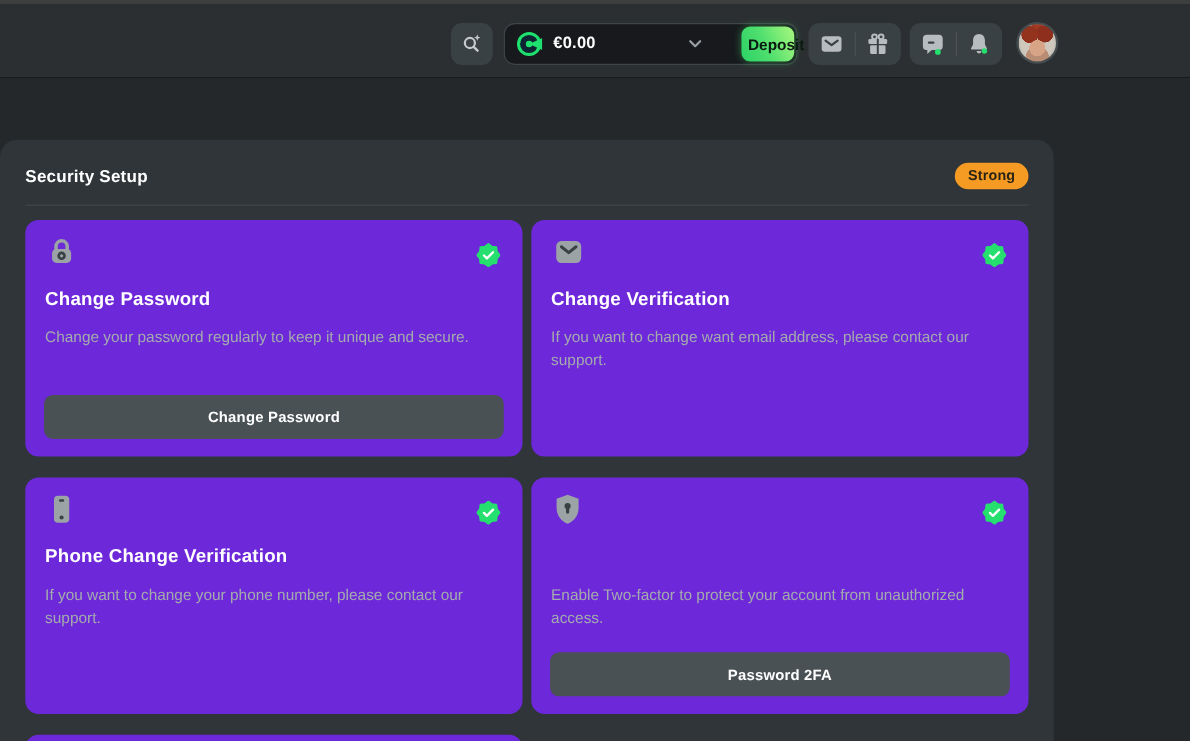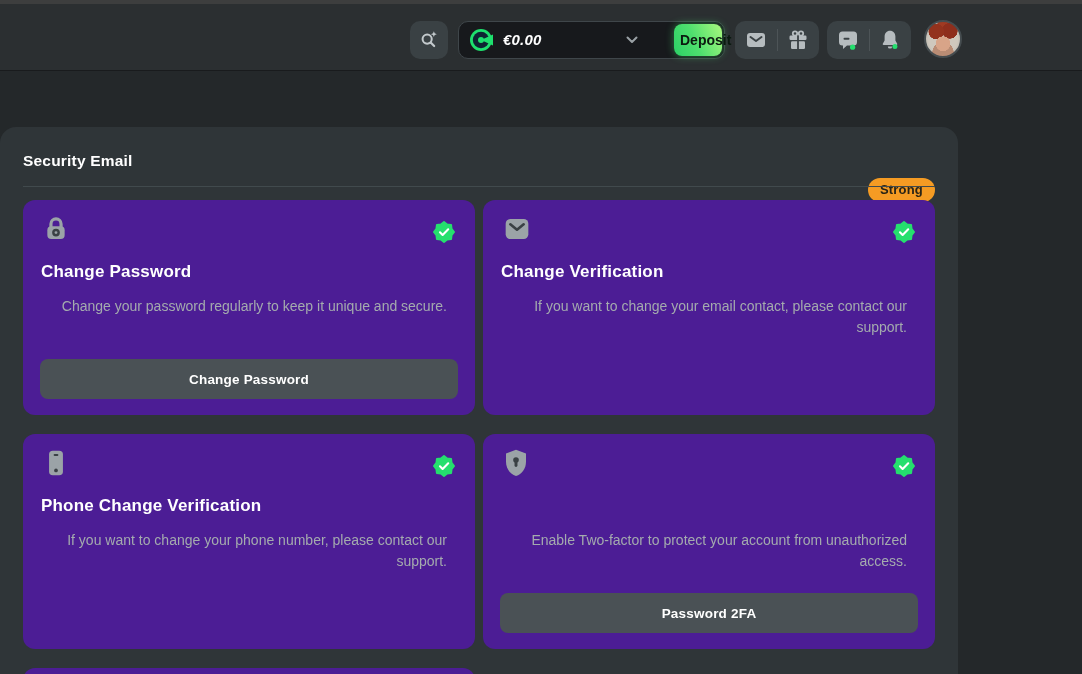--- a/index.html
+++ b/index.html
@@ -13,21 +13,21 @@
   
   .top-strip { position:absolute; top:0; left:0; right:0; height:4px; background:#3d3e3e; }
 
   
   .navbar { position:absolute; top:4px; left:0; right:0; height:66px; background:#2b2f31; box-shadow:0 1px 0 rgba(0,0,0,.3); }
   .icon-btn { background:#3a4144; border:none; border-radius:10px; cursor:pointer; display:flex; align-items:center; justify-content:center; }
   .search-btn { position:absolute; left:410px; top:17px; width:38px; height:38px; }
 
   .wallet { position:absolute; left:458px; top:17px; width:267px; height:38px; background:#17191c; border:1px solid #3f464a; border-radius:10px; }
   .wallet .coin { position:absolute; left:10px; top:6px; }
-  .wallet .balance { position:absolute; left:44px; top:0; line-height:36px; font-size:15px; font-weight:bold; color:#ffffff; letter-spacing:.2px;font-style:italic; }
+  .wallet .balance { position:absolute; left:44px; top:0; line-height:36px; font-size:15px; font-weight:bold; color:#ffffff; letter-spacing:.2px; }
   .wallet .chev { position:absolute; right:86px; top:14px; }
   .deposit-btn { position:absolute; right:2px; top:2px; bottom:2px; width:48px; border:none; border-radius:8px;
     background:linear-gradient(245deg,#a9f87e 0%,#4fdf6e 55%,#2bd166 100%);
     color:#0b1a10; font-weight:bold; font-size:14px; font-family:"Liberation Sans",sans-serif;
     box-shadow:0 0 8px rgba(84,255,130,.4); cursor:pointer; }
 
   .nav-group { position:absolute; top:17px; width:84px; height:38px; background:#3a4144; border-radius:10px; display:flex; align-items:center; }
   .nav-group .cell { flex:1; display:flex; align-items:center; justify-content:center; cursor:pointer; }
   .nav-group .sep { width:1px; height:22px; background:#4d5457; }
   .group-msgs { left:735px; }
@@ -39,29 +39,29 @@
       radial-gradient(circle at 30% 28%, #93321d 0 22%, rgba(0,0,0,0) 23%),
       radial-gradient(circle at 70% 26%, #8e2e1c 0 22%, rgba(0,0,0,0) 23%),
       radial-gradient(circle at 50% 16%, #a03a22 0 20%, rgba(0,0,0,0) 21%),
       radial-gradient(circle at 50% 90%, #b98c74 0 30%, rgba(0,0,0,0) 31%),
       radial-gradient(circle at 50% 50%, #cfc8bd 0 60%, #9aa09c 100%);
   }
 
   
   .panel { position:absolute; left:0; top:127px; width:958px; height:600px; background:#2f3538; border-radius:16px; }
   .panel-title { position:absolute; left:23px; top:25px; margin:0; font-size:15.5px; font-weight:bold; color:#ffffff; letter-spacing:.2px; }
-  .strength-badge { position:absolute; right:23px; top:21px; background:#f59b23; color:#2a2416; font-size:13px; font-weight:bold; padding:4px 12px 5px; border-radius:999px; letter-spacing:.2px;margin-top:30px; }
+  .strength-badge { position:absolute; right:23px; top:21px; background:#f59b23; color:#2a2416; font-size:13px; font-weight:bold; padding:4px 12px 5px; border-radius:999px; letter-spacing:.2px; }
   .panel-divider { position:absolute; left:23px; right:23px; top:59px; height:1px; background:#414a4d; }
 
   .cards { position:absolute; left:23px; right:23px; top:73px; display:grid; grid-template-columns:1fr 1fr; gap:19px 8px; }
-  .card { position:relative; height:215px; background:#4c1d95; border-radius:12px; }
+  .card { position:relative; height:215px; background:#6d28d9; border-radius:12px; }
   .card-icon { position:absolute; left:17px; top:13px; }
   .check { position:absolute; right:20px; top:21px; }
   .card-title { position:absolute; left:18px; top:62px; margin:0; font-size:17px; font-weight:bold; color:#ffffff; letter-spacing:.2px; }
-  .card-desc { position:absolute; left:18px; right:28px; top:96px; margin:0; font-size:14px; line-height:21px; color:#a4abae;text-align:right; }
+  .card-desc { position:absolute; left:18px; right:28px; top:96px; margin:0; font-size:14px; line-height:21px; color:#a4abae; }
   .card-btn { position:absolute; left:17px; right:17px; bottom:16px; height:40px; background:#4a5155; border:none; border-radius:8px;
     color:#ffffff; font-weight:bold; font-size:13.5px; font-family:"Liberation Sans",sans-serif; letter-spacing:.2px; cursor:pointer; }
   .card.partial { height:215px; }
 </style>
 </head>
 <body>
 
 <div class="top-strip"></div>
 
 <header class="navbar">
@@ -122,21 +122,21 @@
         <path d="M9.8 18.4 a2.2 2.2 0 0 0 4.4 0 Z" fill="#b6bcbf"></path>
         <circle cx="16.9" cy="18.4" r="2.5" fill="#25df6e"></circle>
       </svg>
     </div>
   </div>
 
   <button class="avatar-btn"></button>
 </header>
 
 <main class="panel">
-  <h2 class="panel-title">Security Email</h2>
+  <h2 class="panel-title">Security Setup</h2>
   <span class="strength-badge">Strong</span>
   <div class="panel-divider"></div>
 
   <div class="cards">
 
     <section class="card">
       <svg class="card-icon" width="32" height="32" viewBox="0 0 24 24">
         <path d="M8.2 11 V8.2 a3.8 3.8 0 0 1 7.6 0 V11" stroke="#9ba3a7" stroke-width="2.4" fill="none" stroke-linecap="round"></path>
         <rect x="5.5" y="10" width="13" height="9.5" rx="3" fill="#9ba3a7"></rect>
         <circle cx="12" cy="14.7" r="2" fill="none" stroke="#3a4144" stroke-width="1.8"></circle>
@@ -153,21 +153,21 @@
     <section class="card">
       <svg class="card-icon" width="34" height="32" viewBox="0 0 24 24">
         <rect x="3.5" y="4.5" width="17" height="15" rx="3.5" fill="#9ba3a7"></rect>
         <path d="M7 8.5 L12 12.5 L17 8.5" stroke="#3a4144" stroke-width="2" fill="none" stroke-linecap="round" stroke-linejoin="round"></path>
       </svg>
       <svg class="check" width="22" height="22" viewBox="0 0 24 24">
         <polygon points="23,12 20.32,15.44 19.78,19.78 15.44,20.32 12,23 8.56,20.32 4.22,19.78 3.68,15.44 1,12 3.68,8.56 4.22,4.22 8.56,3.68 12,1 15.44,3.68 19.78,4.22 20.32,8.56" fill="#25df6e" stroke="#25df6e" stroke-width="2" stroke-linejoin="round"></polygon>
         <path d="M7.6 12.3 l2.9 2.9 L16.6 9.1" stroke="#ffffff" stroke-width="2.3" fill="none" stroke-linecap="round" stroke-linejoin="round"></path>
       </svg>
       <h3 class="card-title">Change Verification</h3>
-      <p class="card-desc">If you want to change your email contact, please contact our support.</p>
+      <p class="card-desc">If you want to change want email address, please contact our support.</p>
     </section>
 
     <section class="card">
       <svg class="card-icon" width="32" height="32" viewBox="0 0 24 24">
         <rect x="6.8" y="2.8" width="10.4" height="18.4" rx="2.8" fill="#9ba3a7"></rect>
         <rect x="10.2" y="5.2" width="3.6" height="1.6" rx="0.8" fill="#3a4144"></rect>
         <circle cx="12" cy="17.6" r="1.4" fill="#3a4144"></circle>
       </svg>
       <svg class="check" width="22" height="22" viewBox="0 0 24 24">
         <polygon points="23,12 20.32,15.44 19.78,19.78 15.44,20.32 12,23 8.56,20.32 4.22,19.78 3.68,15.44 1,12 3.68,8.56 4.22,4.22 8.56,3.68 12,1 15.44,3.68 19.78,4.22 20.32,8.56" fill="#25df6e" stroke="#25df6e" stroke-width="2" stroke-linejoin="round"></polygon>

